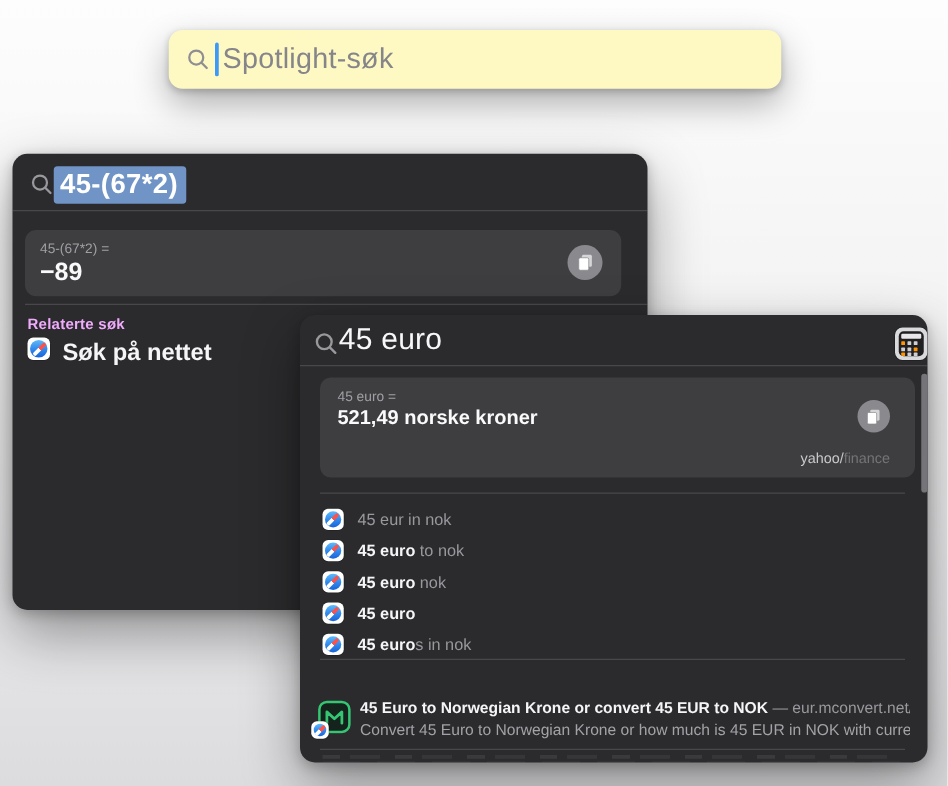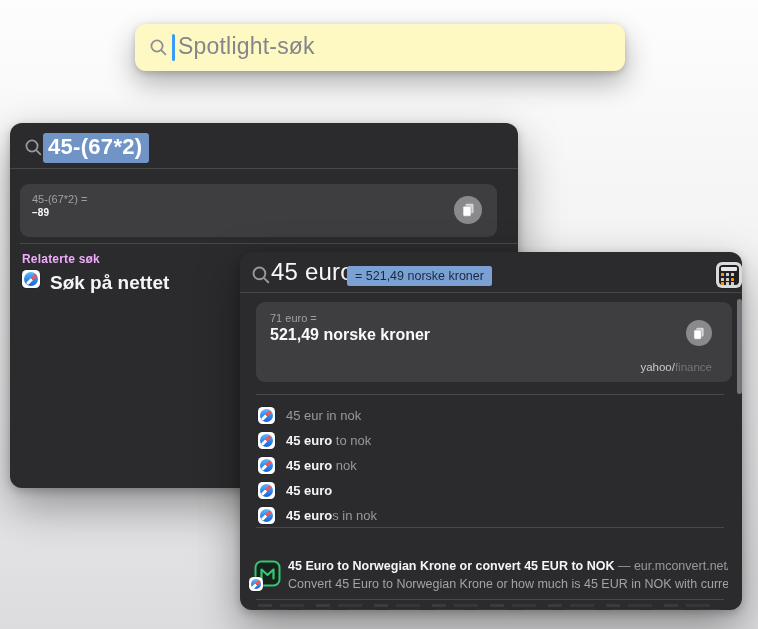--- a/index.html
+++ b/index.html
@@ -88,21 +88,21 @@
     <svg width="19" height="19" viewBox="0 0 19 19">
         <circle cx="8" cy="8" r="5.6" fill="none" stroke="#98989d" stroke-width="1.8"></circle>
         <line x1="12.2" y1="12.2" x2="16.4" y2="16.4" stroke="#98989d" stroke-width="1.8" stroke-linecap="round"></line>
       </svg>
   </span>
   <span class="sel-calc">45-(67*2)</span>
   <div class="divider" style="left:0;right:0;top:45px;"></div>
 
   <div class="result-card" style="left:10px;top:61px;width:477px;height:53px;">
     <span class="card-label" style="left:12px;top:9px;">45-(67*2) =</span>
-    <span class="card-result" style="left:12px;top:23px;font-size:10px;">−89</span>
+    <span class="card-result" style="left:12px;top:23px;font-size:20px;">−89</span>
     <span class="copy-btn" style="left:434px;top:12px;width:28px;height:28px;">
       <svg width="13" height="14" viewBox="0 0 13 14">
           <rect x="3.5" y="0.8" width="8" height="9.5" rx="1.2" fill="#d6d6d8"></rect>
           <rect x="1" y="3.2" width="8" height="10" rx="1.2" fill="#fff" stroke="#8a8a8e" stroke-width=".6"></rect>
         </svg>
     </span>
   </div>
 
   <div class="divider" style="left:10px;right:0;top:120px;"></div>
   <span class="sec-header" style="left:12px;top:129px;">Relaterte søk</span>
@@ -117,40 +117,39 @@
 </div>
 
 <div id="cur-window" class="window">
   <span class="mag" style="left:11px;top:13px;">
     <svg width="20" height="20" viewBox="0 0 19 19">
         <circle cx="8" cy="8" r="5.6" fill="none" stroke="#98989d" stroke-width="1.8"></circle>
         <line x1="12.2" y1="12.2" x2="16.4" y2="16.4" stroke="#98989d" stroke-width="1.8" stroke-linecap="round"></line>
       </svg>
   </span>
   <span class="query-big">45 euro</span>
-  <span class="completion">= 521,49 norske kroner</span>
   <span class="calc-app">
     <span class="body">
       <span class="disp"></span>
       <span class="k o" style="left:2px;top:8px;"></span>
         <span class="k" style="left:7px;top:8px;"></span>
         <span class="k" style="left:12px;top:8px;"></span>
       <span class="k" style="left:2px;top:12.5px;"></span>
         <span class="k" style="left:7px;top:12.5px;"></span>
         <span class="k o" style="left:12px;top:12.5px;"></span>
       <span class="k o" style="left:2px;top:17px;"></span>
         <span class="k" style="left:7px;top:17px;"></span>
         <span class="k" style="left:12px;top:17px;"></span>
     </span>
   </span>
   <div class="divider" style="left:0;right:0;top:40px;"></div>
   <span class="scrollbar"></span>
 
   <div class="result-card" style="left:16px;top:50px;width:476px;height:80px;">
-    <span class="card-label" style="left:14px;top:10px;">71 euro =</span>
+    <span class="card-label" style="left:14px;top:10px;">45 euro =</span>
     <span class="card-result" style="left:14px;top:24px;font-size:16px;">521,49 norske kroner</span>
     <span class="copy-btn" style="left:430px;top:18px;width:26px;height:26px;">
       <svg width="12" height="13" viewBox="0 0 13 14">
           <rect x="3.5" y="0.8" width="8" height="9.5" rx="1.2" fill="#d6d6d8"></rect>
           <rect x="1" y="3.2" width="8" height="10" rx="1.2" fill="#fff" stroke="#8a8a8e" stroke-width=".6"></rect>
         </svg>
     </span>
     <span class="yahoo"><span class="b">yahoo/</span><span class="f">finance</span></span>
   </div>
 

